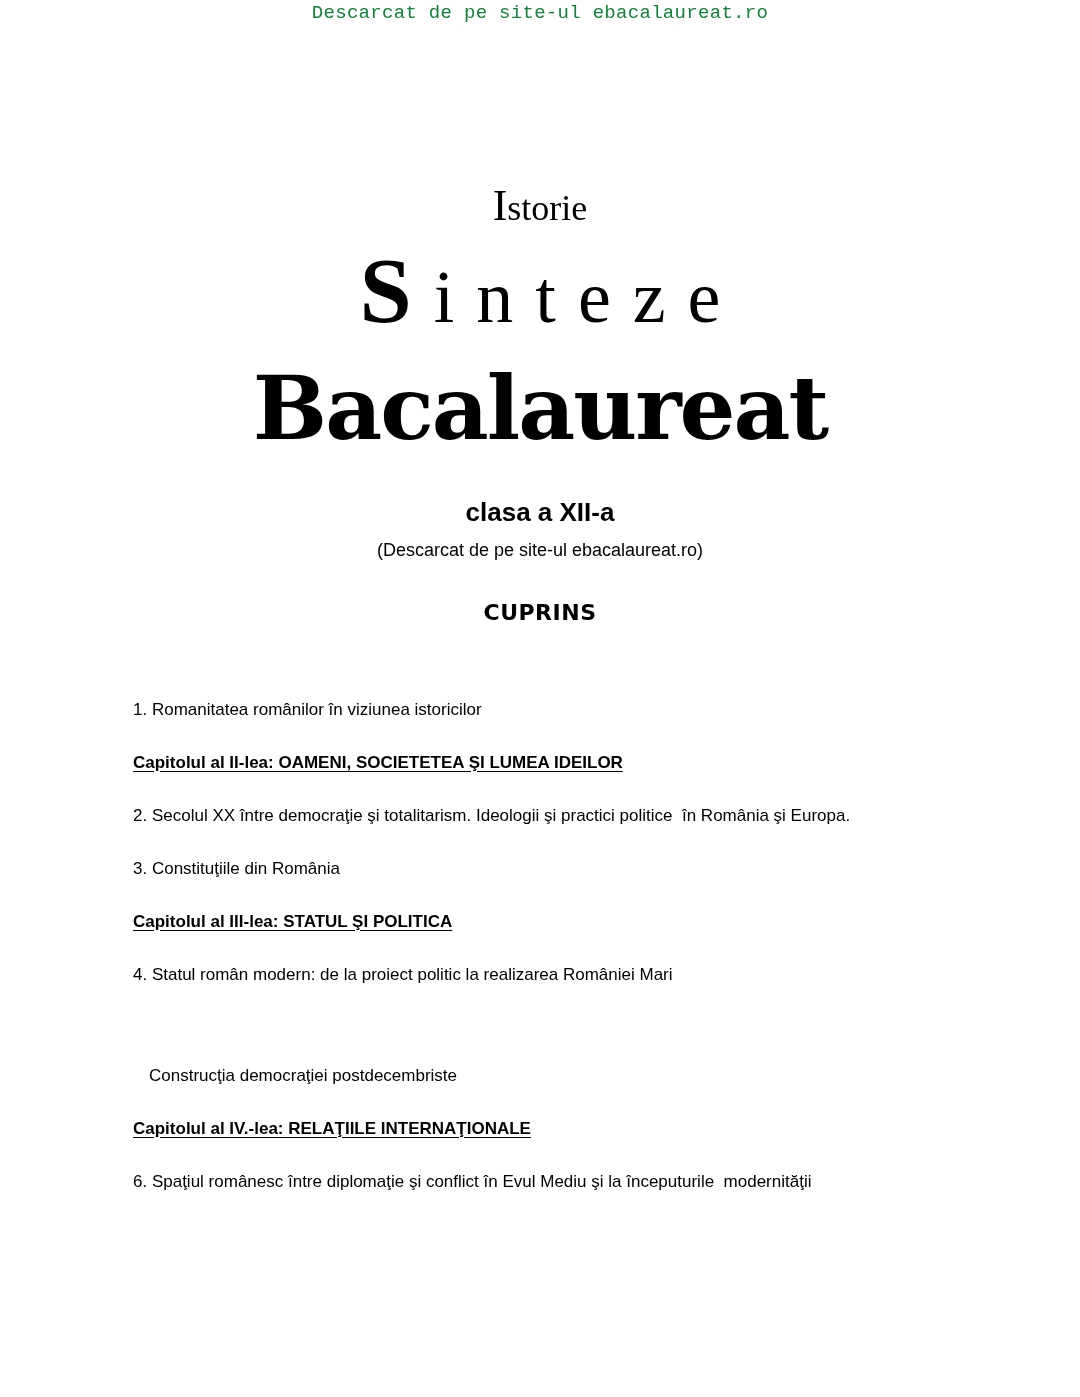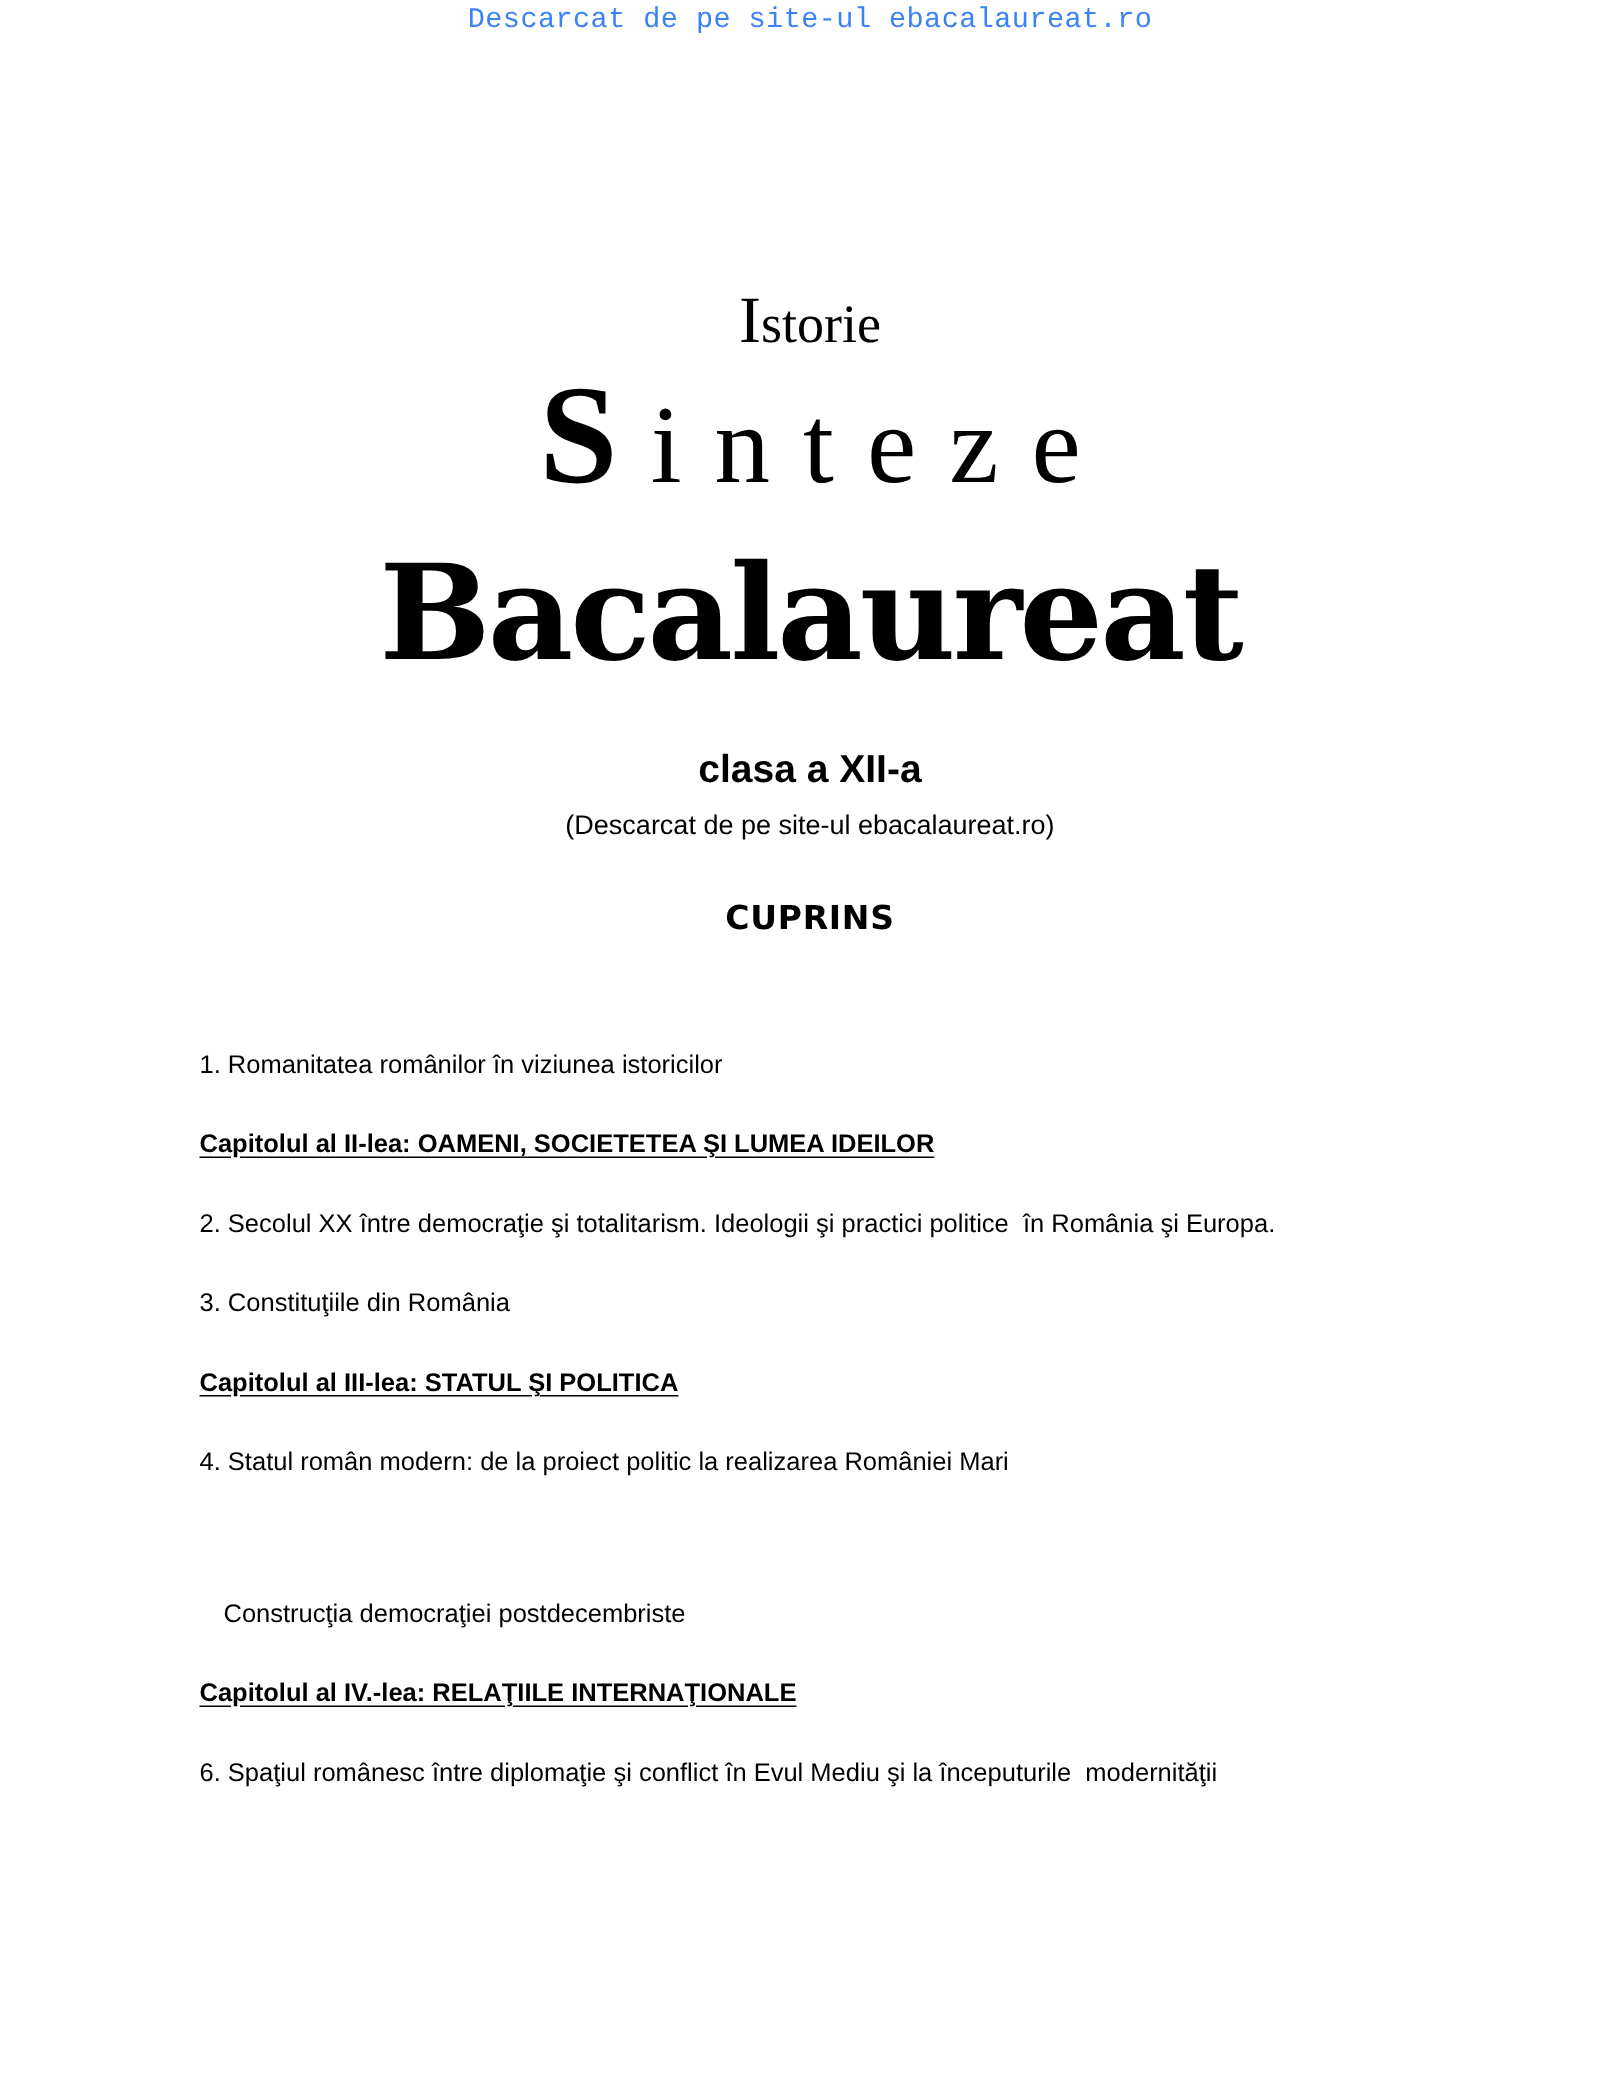--- a/index.html
+++ b/index.html
@@ -1,25 +1,25 @@
 <!DOCTYPE html>
 <html><head>
   <meta charset="utf-8">
   <style>
     html, body { margin: 0; padding: 0; background: #ffffff; }
     body { width: 1080px; height: 1397px; position: relative; overflow: hidden; color: #000; }
     .watermark {
       position: absolute; top: 2px; left: 0; width: 1080px; text-align: center;
       font-family: "Liberation Mono", "DejaVu Sans Mono", monospace;
-      font-size: 19px; color: #3b82f6; letter-spacing: 0.3px;
+      font-size: 19px; color: #15803d; letter-spacing: 0.3px;
     }
     .center { position: absolute; left: 0; width: 1080px; text-align: center; }
     .istorie {
       top: 184px; font-family: "Liberation Serif", "DejaVu Serif", serif;
-      font-size: 36px; line-height: 60px;
+      font-size: 36px; line-height: 44px;
     }
     .istorie .cap { font-size: 44px; }
     .sinteze {
       top: 242px; font-family: "Liberation Serif", "DejaVu Serif", serif;
       font-size: 74px; line-height: 96px; letter-spacing: 22px; padding-left: 22px; box-sizing: border-box;
     }
     .sinteze .cap { font-size: 94px; font-weight: bold; }
     .bacalaureat {
       top: 360px; font-family: "DejaVu Serif", "Liberation Serif", serif;
       font-size: 88px; line-height: 96px; font-weight: bold; letter-spacing: -2px;

